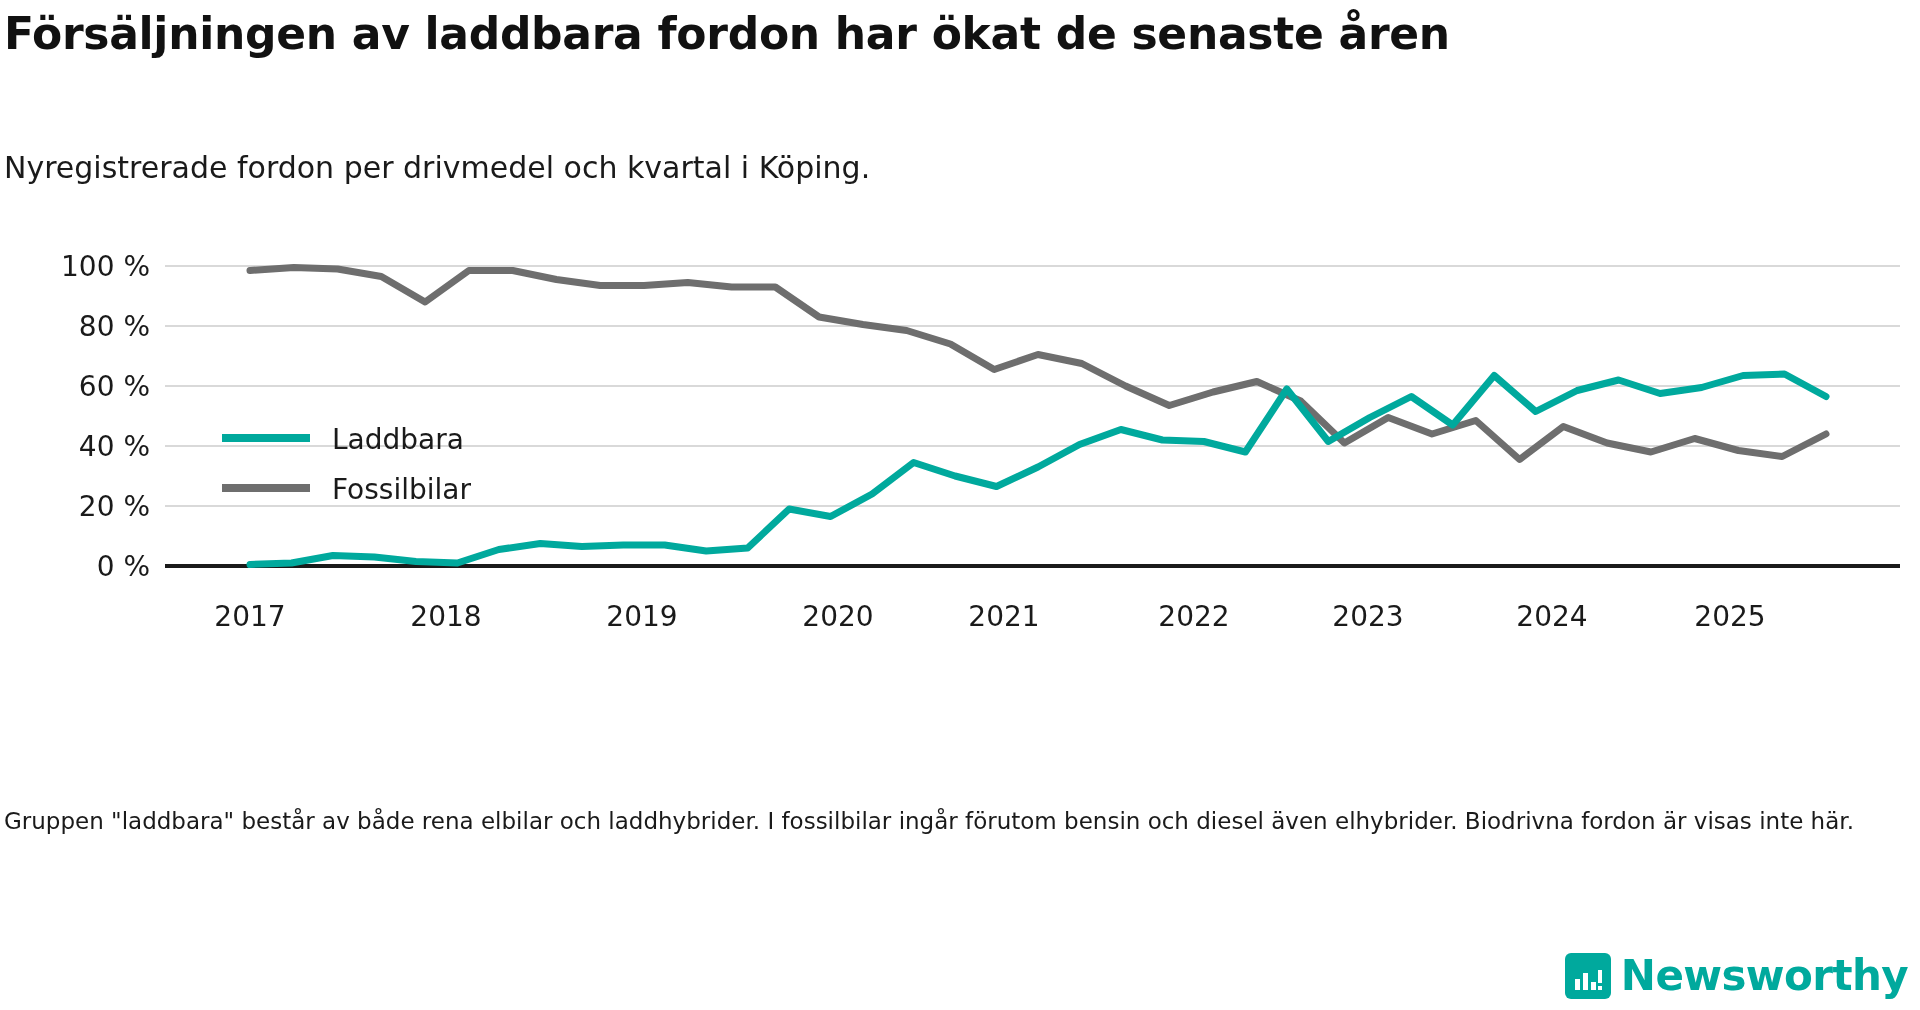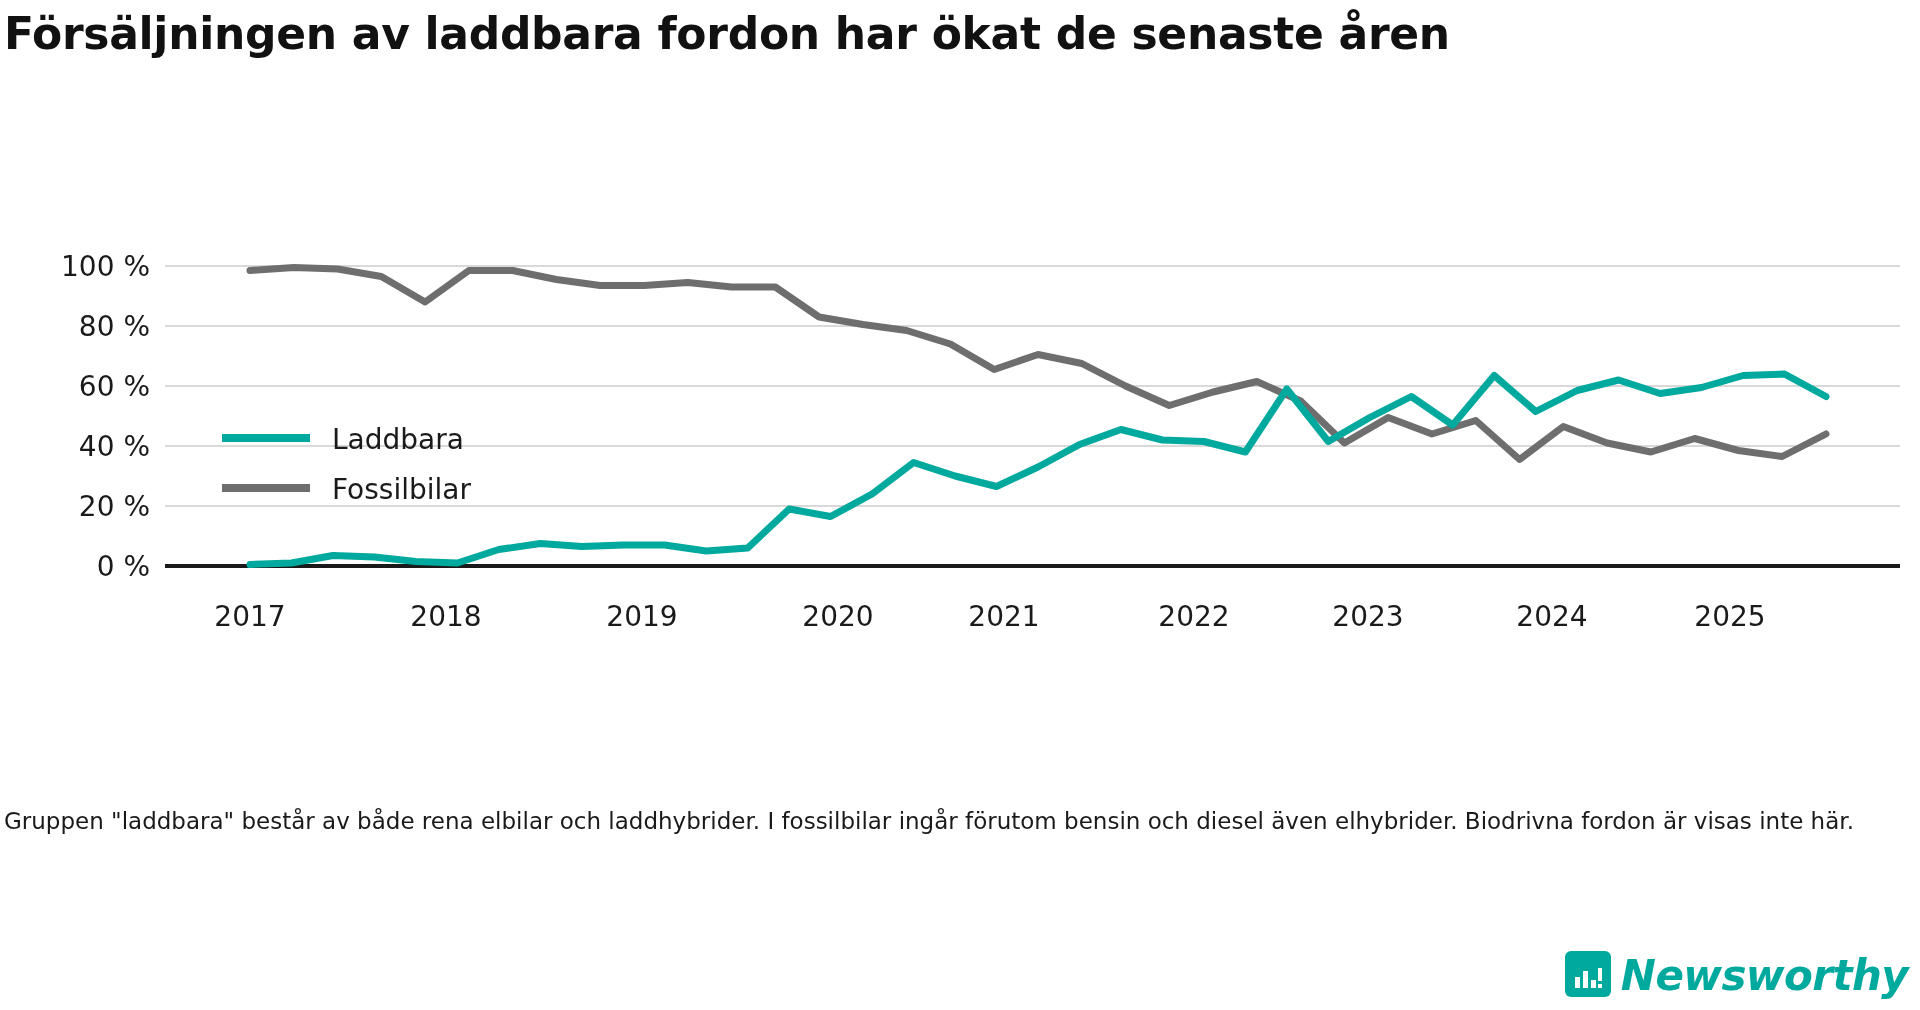--- a/index.html
+++ b/index.html
@@ -57,23 +57,22 @@
     width: 1860px;
     font-size: 23px;
     line-height: 1.32;
     color: #1a1a1a;
   }
   .logo {
     position: absolute;
     right: 12px;
     bottom: 10px;
     display: flex;
-    align-items: flex-start;
+    align-items: center;
     gap: 10px;
-    font-style: italic;
   }
   .logo-mark {
     width: 46px;
     height: 46px;
     border-radius: 6px;
     background: #00a99d;
     display: flex;
     align-items: flex-end;
     justify-content: center;
     padding-bottom: 7px;
@@ -97,20 +96,21 @@
     font-size: 28px;
     fill: #1a1a1a;
   }
 </style>
 </head>
 <body>
 
 <div class="page">
 
   <div class="title">Försäljningen av laddbara fordon har ökat de senaste åren</div>
+  <div class="subtitle">Nyregistrerade fordon per drivmedel och kvartal i Köping.</div>
 
   <div class="chart-area">
     <svg class="chart-svg" width="1920" height="430" viewBox="0 0 1920 430">
 
       <g>
         <line x1="165" y1="30" x2="1900" y2="30" stroke="#d9d9d9" stroke-width="2"></line>
         <line x1="165" y1="90" x2="1900" y2="90" stroke="#d9d9d9" stroke-width="2"></line>
         <line x1="165" y1="150" x2="1900" y2="150" stroke="#d9d9d9" stroke-width="2"></line>
         <line x1="165" y1="210" x2="1900" y2="210" stroke="#d9d9d9" stroke-width="2"></line>
         <line x1="165" y1="270" x2="1900" y2="270" stroke="#d9d9d9" stroke-width="2"></line>

